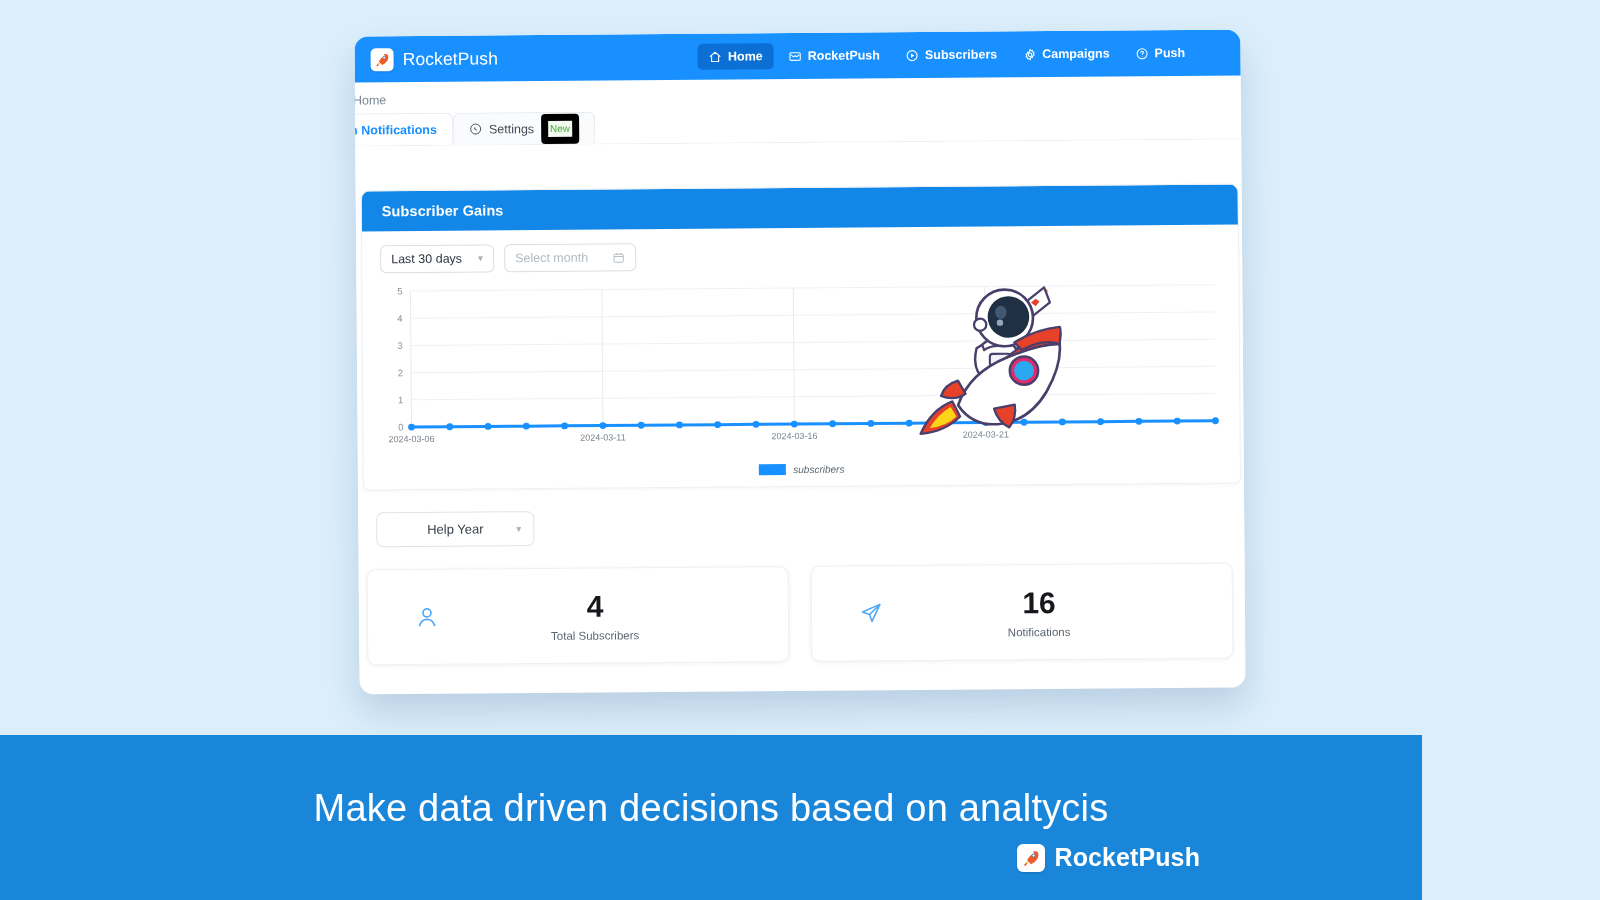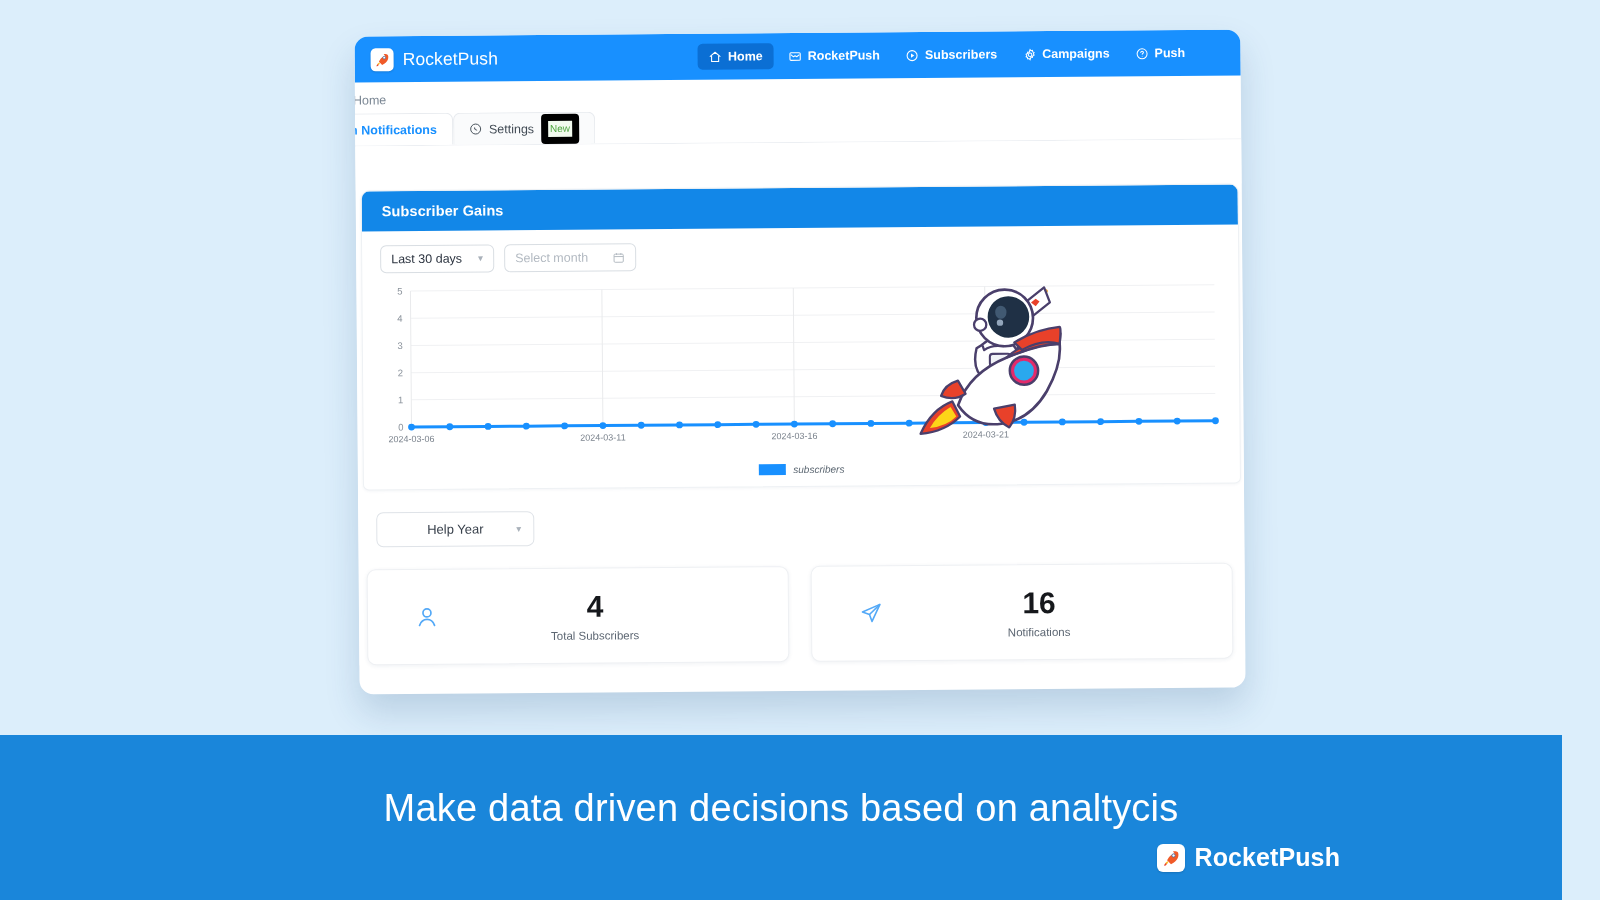--- a/index.html
+++ b/index.html
@@ -247,21 +247,21 @@
   .stat-label {
     font-size: 11.5px;
     color: #5d6773;
     margin-top: 7px;
   }
 
   
   .banner {
     position: absolute;
     left: 0; top: 735px;
-    width: 1562px; height: 165px;
+    width: 1422px; height: 165px;
     background: #1a86da;
   }
   .banner-text {
     position: absolute;
     left: 0; right: 0;
     top: 52px;
     text-align: center;
     color: #fff;
     font-size: 38px;
     font-weight: 300;

